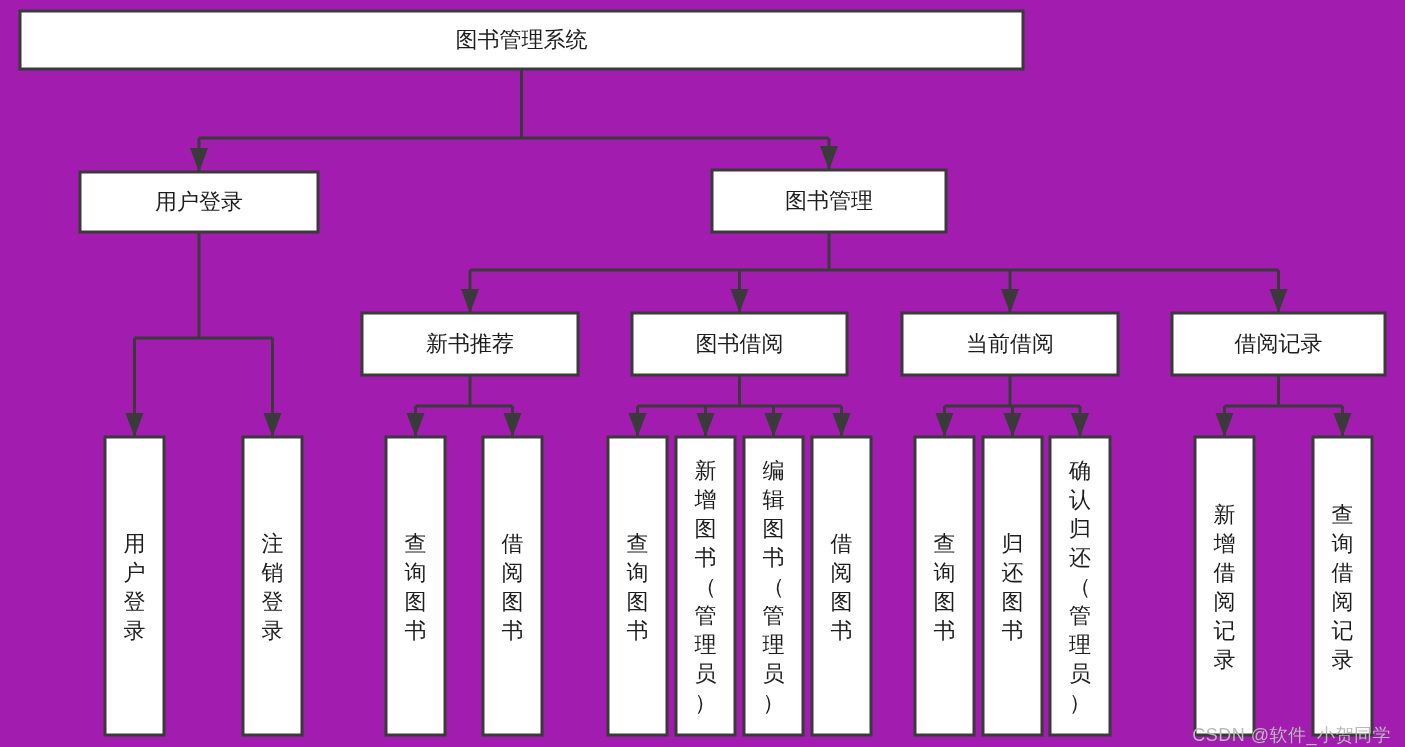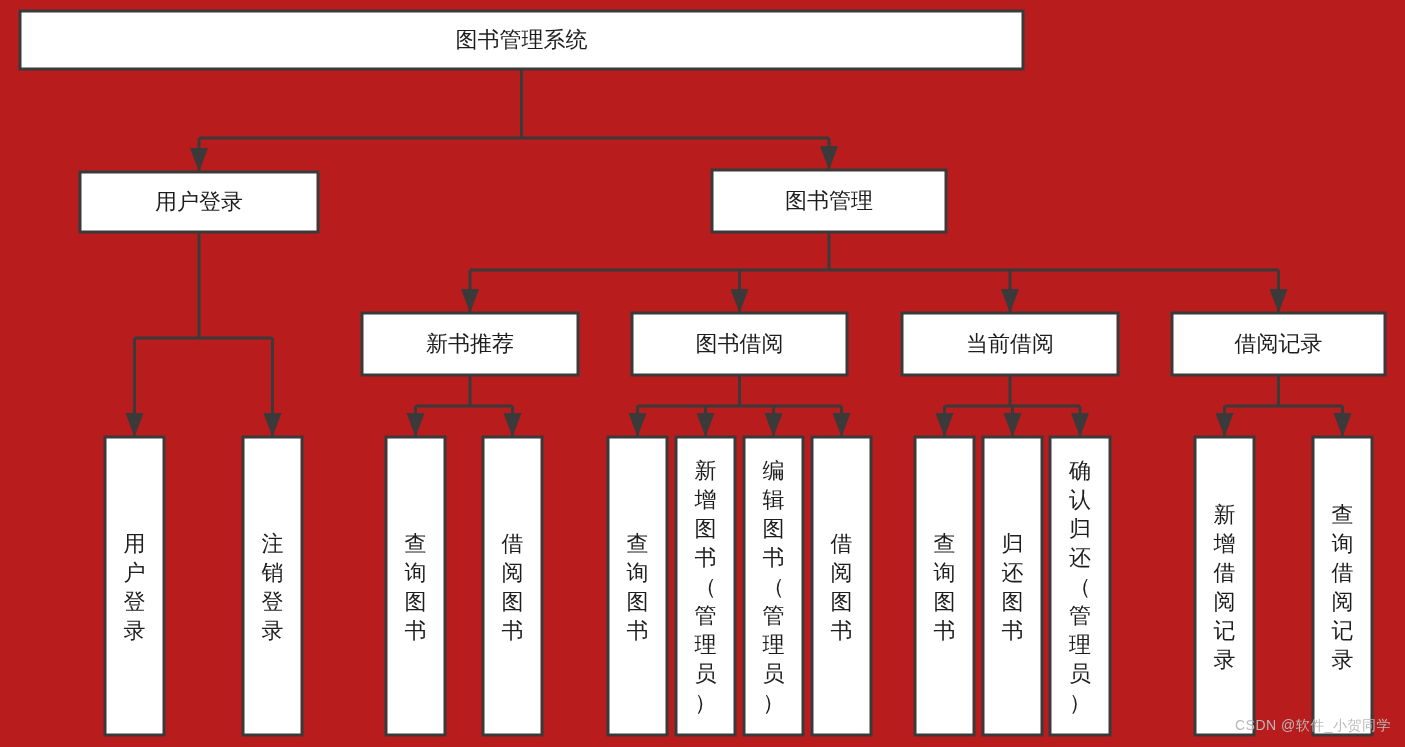--- a/index.html
+++ b/index.html
@@ -10,21 +10,21 @@
   body {
     width: 1405px;
     height: 747px;
     font-family: "Liberation Sans", "DejaVu Sans", sans-serif;
     overflow: hidden;
   }
   #diagram-root {
     position: relative;
     width: 1405px;
     height: 747px;
-    background: #b91c1c;
+    background: #a21caf;
   }
   svg.diagram-canvas {
     position: absolute;
     left: 0;
     top: 0;
     width: 1405px;
     height: 747px;
   }
   .node-box {
     fill: #ffffff;
@@ -50,23 +50,23 @@
   }
   .node-label-v {
     font-family: "Liberation Sans", "DejaVu Sans", sans-serif;
     font-size: 22px;
     fill: #1d1d1d;
     text-anchor: middle;
   }
   .watermark-text {
     position: absolute;
     right: 14px;
-    bottom: 12px;
-    font-family: "Liberation Sans", "DejaVu Sans", sans-serif;
-    font-size: 14px;
+    bottom: 0;
+    font-family: "Liberation Sans", "DejaVu Sans", sans-serif;
+    font-size: 18px;
     color: #b9b9b9;
     letter-spacing: 0.5px;
     white-space: nowrap;
     user-select: none;
   }
 </style>
 </head>
 <body>
 
 <div id="diagram-root">

